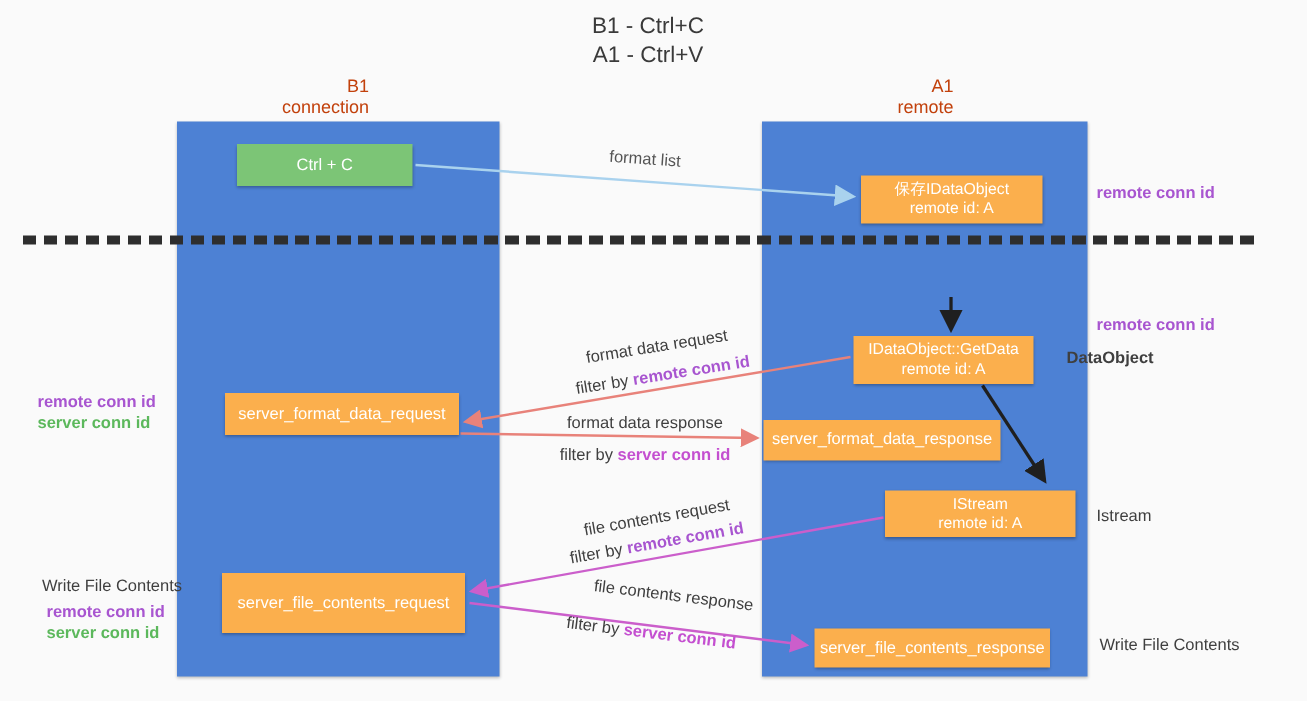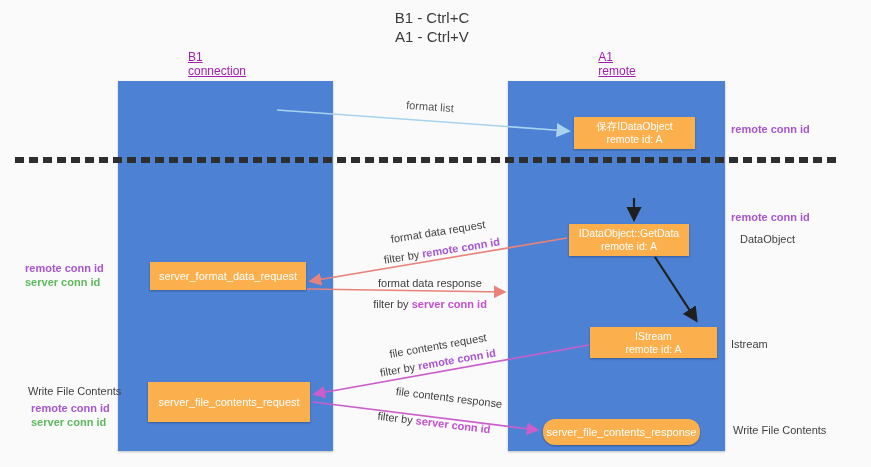--- a/index.html
+++ b/index.html
@@ -8,23 +8,22 @@
     background:#fafafa;
     font-family:"Liberation Sans","DejaVu Sans",sans-serif;
     color:#3c3c3c;
   }
   .abs{position:absolute;}
   .title{
     left:0;right:0;top:8px;text-align:center;
     font-size:15px;line-height:19px;color:#3a3a3a;
   }
   .col-header{
-    text-align:left;font-size:12px;line-height:14px;color:#a21caf;
+    text-align:right;font-size:12px;line-height:14px;color:#c2410c;
     transform:translateX(-50%);
-    text-decoration:underline;
   }
   .column{
     background:var(--column-blue,#4d81d4);
     box-shadow:0 1px 2px rgba(0,0,0,.25);
   }
   .dashline{
     left:15px;top:157px;width:823px;height:6px;
     background:repeating-linear-gradient(90deg,#2e2e2e 0 9px,transparent 9px 14px);
   }
   svg.arrows{left:0;top:0;width:871px;height:467px;pointer-events:none;}
@@ -91,47 +90,53 @@
     </defs>
     <path class="stroke-lblue" d="M277,110 L568,131" fill="none" stroke-width="1.6" marker-end="url(#ah-lblue)"></path>
     <path class="stroke-black" d="M634,198 L634,219" fill="none" stroke-width="2.2" marker-end="url(#ah-black)"></path>
     <path class="stroke-salmon" d="M567,238 L311,281" fill="none" stroke-width="1.6" marker-end="url(#ah-salmon)"></path>
     <path class="stroke-salmon" d="M307,289 L504,292" fill="none" stroke-width="1.6" marker-end="url(#ah-salmon)"></path>
     <path class="stroke-black" d="M655,257 L696,320" fill="none" stroke-width="2.2" marker-end="url(#ah-black)"></path>
     <path class="stroke-magenta" d="M589,345 L315,394" fill="none" stroke-width="1.6" marker-end="url(#ah-magenta)"></path>
     <path class="stroke-magenta" d="M313,402 L537,430" fill="none" stroke-width="1.6" marker-end="url(#ah-magenta)"></path>
   </svg>
 
+  <div class="abs node green" style="left:158px;top:96px;width:117px;height:28px;">
+    <div>Ctrl + C</div>
+  </div>
 
   <div class="abs node orange" style="left:574px;top:117px;width:121px;height:32px;font-size:10.5px;">
     <div>保存IDataObject</div>
     <div>remote id: A</div>
   </div>
 
 
   <div class="abs node orange" style="left:569px;top:224px;width:120px;height:32px;font-size:10.5px;">
     <div>IDataObject::GetData</div>
     <div>remote id: A</div>
   </div>
 
   <div class="abs node orange" style="left:150px;top:262px;width:156px;height:28px;">
     <div>server_format_data_request</div>
   </div>
 
+  <div class="abs node orange" style="left:509px;top:280px;width:158px;height:27px;">
+    <div>server_format_data_response</div>
+  </div>
 
   <div class="abs node orange" style="left:590px;top:327px;width:127px;height:31px;font-size:10.5px;">
     <div>IStream</div>
     <div>remote id: A</div>
   </div>
 
   <div class="abs node orange" style="left:148px;top:382px;width:162px;height:40px;">
     <div>server_file_contents_request</div>
   </div>
 
-  <div class="abs node orange" style="left:543px;top:419px;width:157px;height:26px;border-radius:12px;">
+  <div class="abs node orange" style="left:543px;top:419px;width:157px;height:26px;">
     <div>server_file_contents_response</div>
   </div>
 
   <div class="abs lbl ctr" style="left:430px;top:107px;transform:translate(-50%,-50%) rotate(4deg);color:#555;">format list</div>
 
   <div class="abs lbl ctr" style="left:438px;top:232px;transform:translate(-50%,-50%) rotate(-9deg);">format data request</div>
   <div class="abs lbl ctr" style="left:442px;top:251px;transform:translate(-50%,-50%) rotate(-9deg);">
     <span>filter by</span>
     <span class="purple">remote conn id</span>
   </div>
@@ -149,21 +154,21 @@
   </div>
 
   <div class="abs lbl ctr" style="left:449px;top:398px;transform:translate(-50%,-50%) rotate(7deg);">file contents response</div>
   <div class="abs lbl ctr" style="left:434px;top:423px;transform:translate(-50%,-50%) rotate(7deg);">
     <span>filter by</span>
     <span class="magenta">server conn id</span>
   </div>
 
   <div class="abs lbl purple" style="left:731px;top:123px;">remote conn id</div>
   <div class="abs lbl purple" style="left:731px;top:211px;">remote conn id</div>
-  <div class="abs lbl" style="left:740px;top:233px;">DataObject</div>
+  <div class="abs lbl" style="left:711px;top:233px;font-weight:bold;">DataObject</div>
   <div class="abs lbl" style="left:731px;top:338px;">Istream</div>
   <div class="abs lbl" style="left:733px;top:424px;">Write File Contents</div>
 
   <div class="abs lbl purple" style="left:25px;top:262px;">remote conn id</div>
   <div class="abs lbl greenTxt" style="left:25px;top:276px;">server conn id</div>
 
   <div class="abs lbl" style="left:28px;top:385px;">Write File Contents</div>
   <div class="abs lbl purple" style="left:31px;top:402px;">remote conn id</div>
   <div class="abs lbl greenTxt" style="left:31px;top:416px;">server conn id</div>
 

